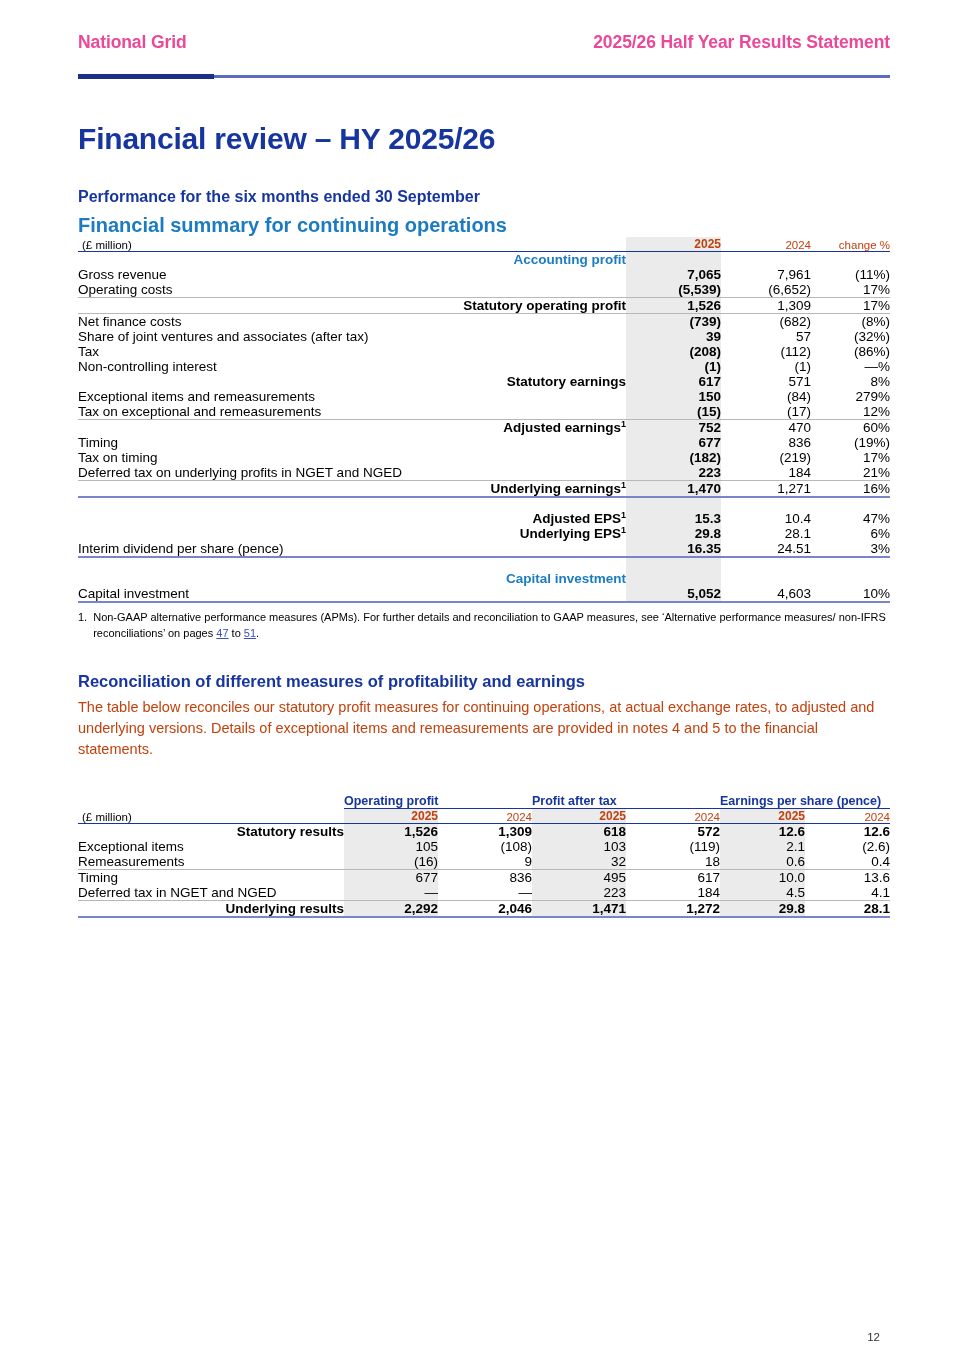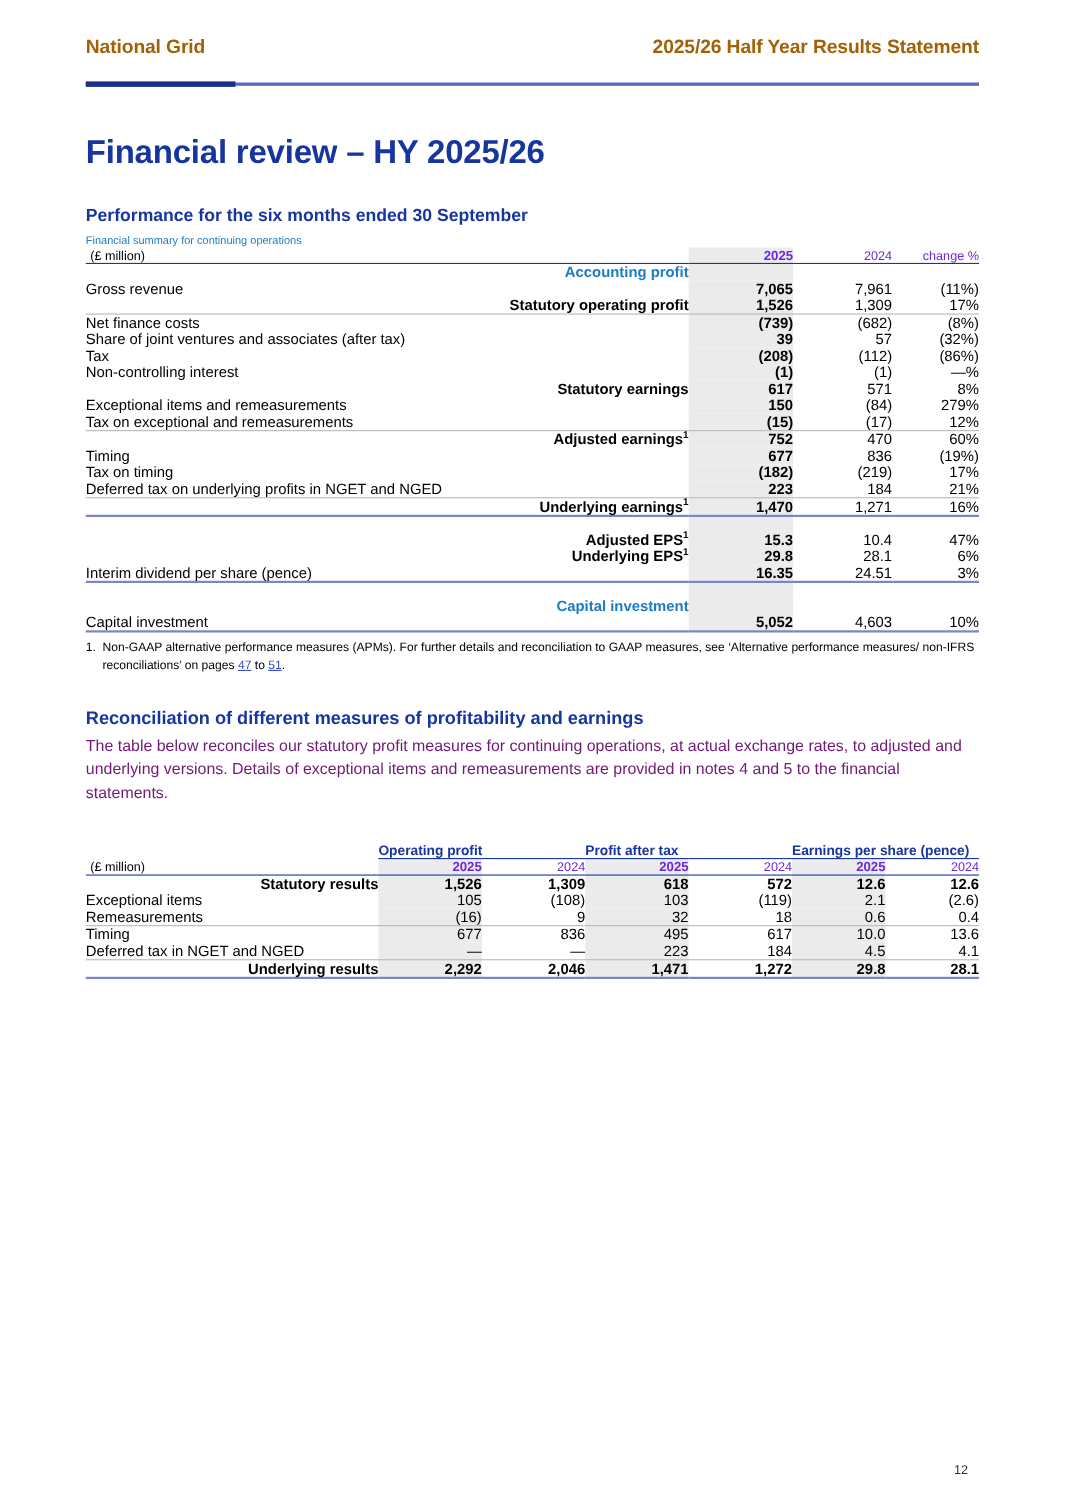--- a/index.html
+++ b/index.html
@@ -28,21 +28,21 @@
     display: flex;
     justify-content: space-between;
     align-items: flex-end;
     padding-top: 32px;
     padding-bottom: 4px;
   }
   .doc-header .brand,
   .doc-header .doc-title {
     font-size: 17.5px;
     font-weight: bold;
-    color: #a16207;
+    color: #ec4899;
     letter-spacing: -0.1px;
   }
   .header-rule {
     position: relative;
     height: 3px;
     margin-top: 18px;
     background: #5b6bbf;
   }
   .header-rule::before {
     content: "";
@@ -61,36 +61,36 @@
     margin: 44px 0 0 0;
     letter-spacing: -0.2px;
   }
   h2.section-title {
     font-size: 16px;
     font-weight: bold;
     color: #17359e;
     margin: 32px 0 0 0;
   }
   h3.sub-title {
-    font-size: 10px;
-    font-weight: normal;
+    font-size: 20px;
+    font-weight: bold;
     color: #1b7cc2;
     margin: 8px 0 0 0;
   }
   h2.recon-title {
     font-size: 16.5px;
     font-weight: bold;
     color: #17359e;
     margin: 0 0 6px 0;
   }
   p.body-text {
     font-size: 14.5px;
     line-height: 1.45;
     margin: 0;
-    color: #701a75;
+    color: #c2410c;
   }
 
   
   table.fin {
     width: 100%;
     border-collapse: collapse;
     table-layout: fixed;
     font-size: 13.5px;
   }
   table.fin td, table.fin th {
@@ -110,21 +110,21 @@
     white-space: nowrap;
   }
   .bold { font-weight: bold; text-align: right; }
   .indent { padding-left: 18px; }
   .shade { background: #ebebeb; }
   sup { font-size: 9px; vertical-align: super; line-height: 0; }
 
   
   .colhead td {
     font-size: 11.5px;
-    color: #6d28d9;
+    color: #c2410c;
     padding-bottom: 4px;
   }
   .colhead td.y25 { font-weight: bold; font-size: 12px; }
   .colhead td.unit {
     color: #000000;
     font-size: 11.5px;
     text-align: left;
     padding-left: 4px;
   }
 
@@ -214,20 +214,26 @@
           <td></td>
           <td></td>
         </tr>
         <tr class="">
           <td class="lbl">Gross revenue</td>
           <td class="num shade bold">7,065</td>
           <td class="num">7,961</td>
           <td class="num">(11%)</td>
         </tr>
         <tr class="rule-thin">
+          <td class="lbl">Operating costs</td>
+          <td class="num shade bold">(5,539)</td>
+          <td class="num">(6,652)</td>
+          <td class="num">17%</td>
+        </tr>
+        <tr class="rule-thin">
           <td class="lbl bold">Statutory operating profit</td>
           <td class="num shade bold">1,526</td>
           <td class="num">1,309</td>
           <td class="num">17%</td>
         </tr>
         <tr class="">
           <td class="lbl">Net finance costs</td>
           <td class="num shade bold">(739)</td>
           <td class="num">(682)</td>
           <td class="num">(8%)</td>

